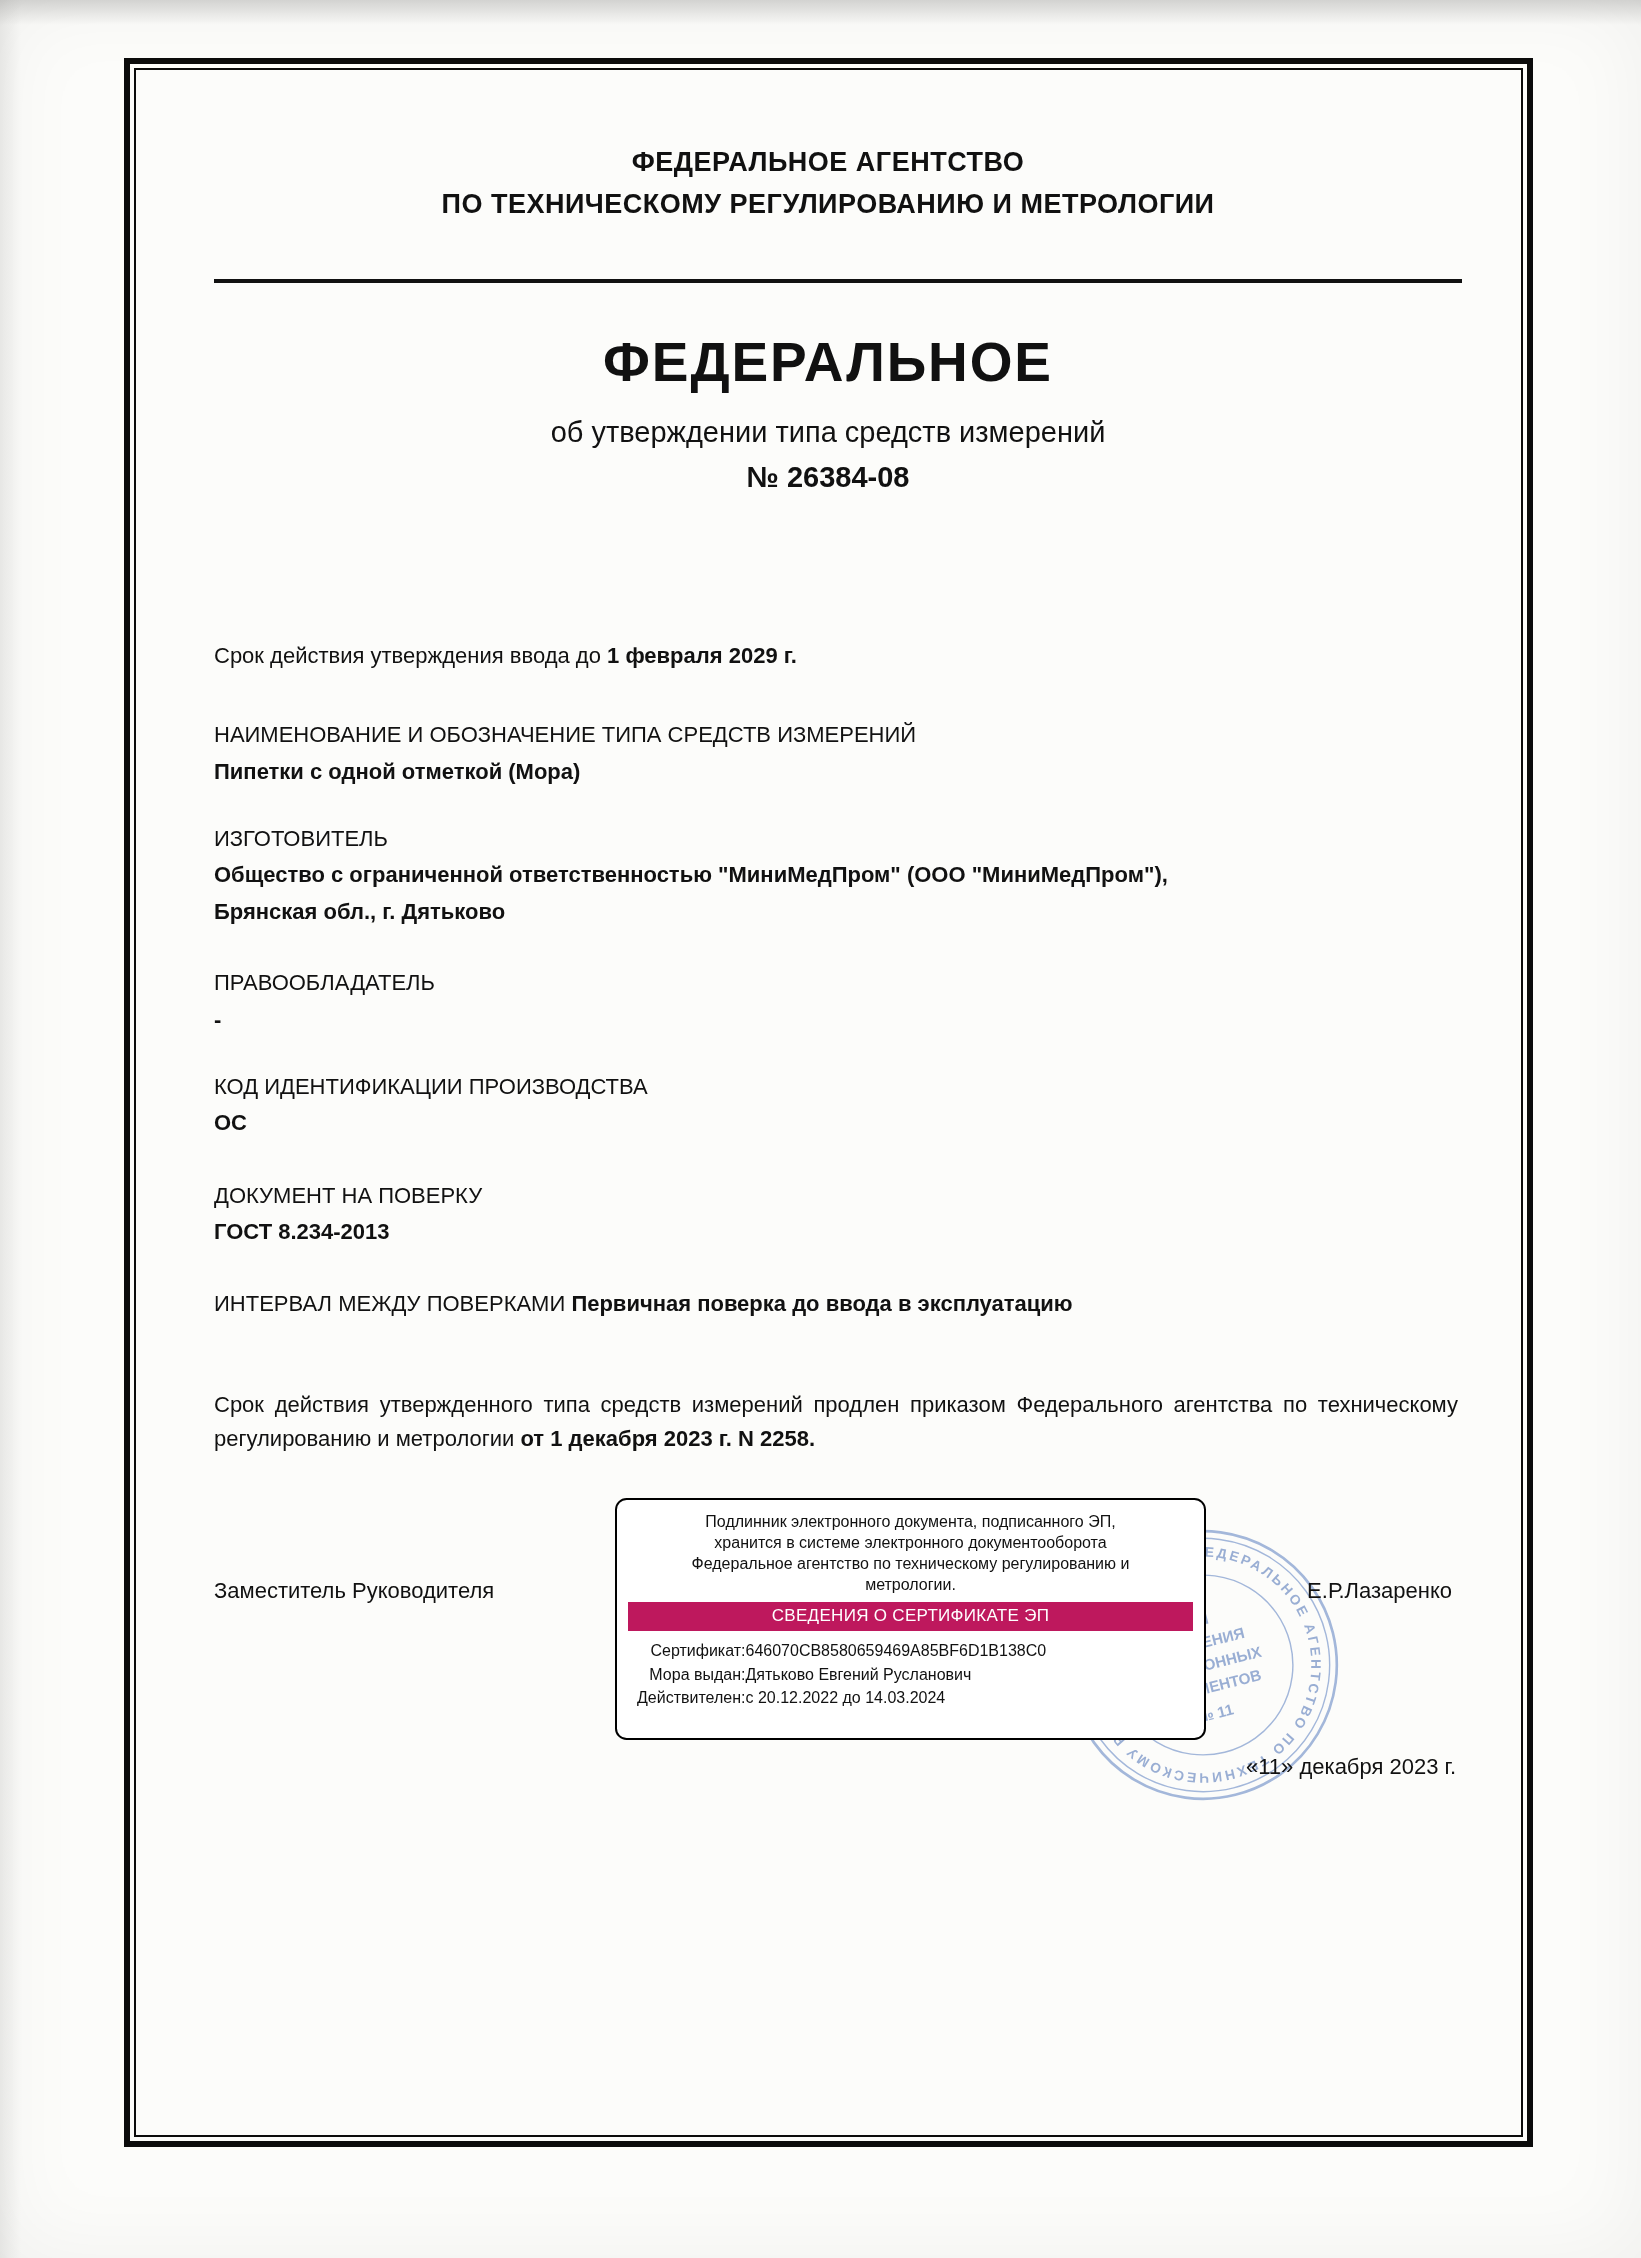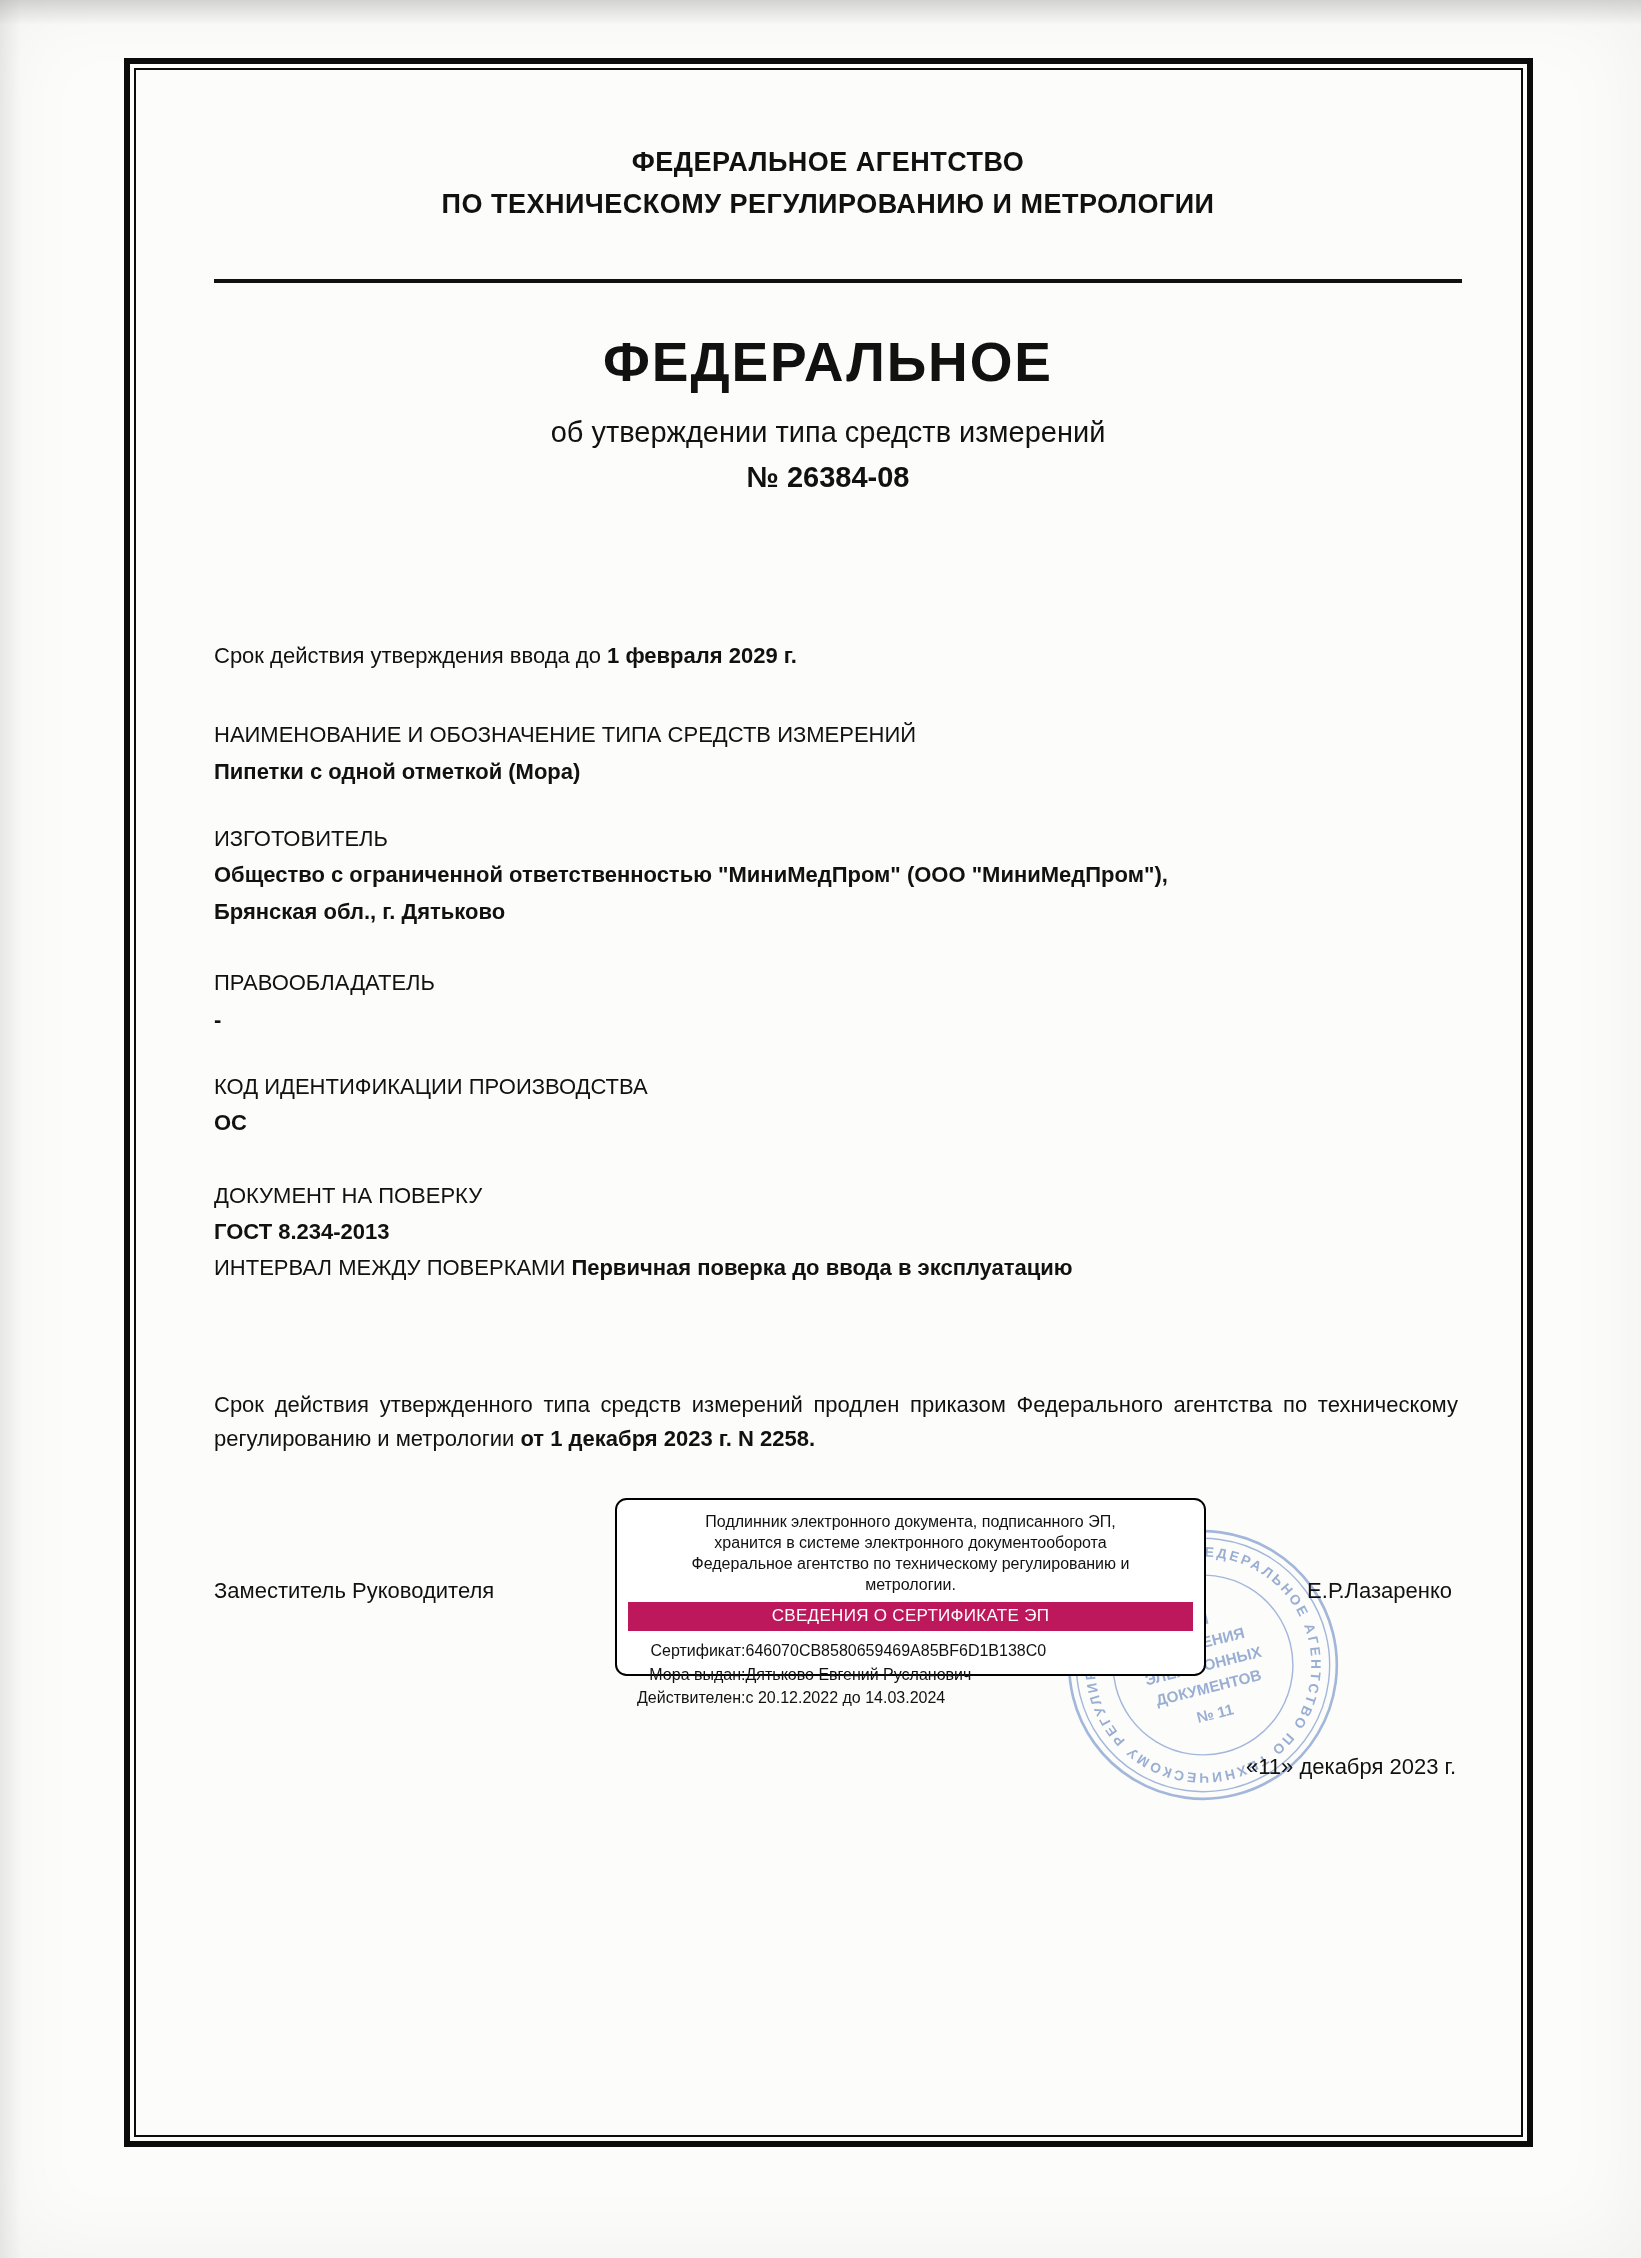--- a/index.html
+++ b/index.html
@@ -36,21 +36,21 @@
   .lbl{ font-size:22px; }
   .val{ font-size:22px; font-weight:bold; }
   .b{ font-weight:bold; }
   .just{ text-align:justify; line-height:1.55; font-size:22px; }
 
   .sig-pos{ left:214px; font-size:22px; z-index:3; }
   .sig-name{ right:189px; font-size:22px; text-align:right; z-index:3; }
   .date-line{ right:185px; font-size:22px; text-align:right; z-index:3; }
 
   .ep-box{
-    position:absolute; left:615px; top:1498px; width:591px; height:178px;
+    position:absolute; left:615px; top:1498px; width:591px; height:242px;
     border:2.9px solid #000; border-radius:11.6px; background:#fff; z-index:2;
     box-sizing:border-box;
   }
   .ep-head{ padding-top:10.6px; text-align:center; font-size:16px; line-height:1.33; }
   .ep-bar{
     margin:6.8px 10.6px 7.7px 10.6px; background:#be185d; color:#fff; text-align:center;
     font-size:17px; padding:3.9px 0 4.8px 0; letter-spacing:0.3px;
   }
   .ep-details{ padding-left:14.5px; font-size:16px; line-height:1.48; }
   .ep-lbl{ display:inline-block; min-width:114px;text-align:right; }
@@ -95,21 +95,21 @@
 
   <div class="abs left-col lbl" style="top:970px">ПРАВООБЛАДАТЕЛЬ</div>
   <div class="abs left-col val" style="top:1007px">-</div>
 
   <div class="abs left-col lbl" style="top:1074px">КОД ИДЕНТИФИКАЦИИ ПРОИЗВОДСТВА</div>
   <div class="abs left-col val" style="top:1110px">ОС</div>
 
   <div class="abs left-col lbl" style="top:1183px">ДОКУМЕНТ НА ПОВЕРКУ</div>
   <div class="abs left-col val" style="top:1219px">ГОСТ 8.234-2013</div>
 
-  <div class="abs left-col lbl" style="top:1255px">
+  <div class="abs left-col lbl" style="top:1291px">
     <span>ИНТЕРВАЛ МЕЖДУ ПОВЕРКАМИ </span><span class="b">Первичная поверка до ввода в эксплуатацию</span>
   </div>
 
   <div class="abs left-col just" style="top:1388px">
     <span>Срок действия утвержденного типа средств измерений продлен приказом Федерального агентства по техническому регулированию и метрологии </span><span class="b">от 1 декабря 2023 г. N 2258.</span>
   </div>
 
   <div class="abs sig-pos" style="top:1578px">Заместитель Руководителя</div>
   <div class="abs sig-name" style="top:1578px">Е.Р.Лазаренко</div>
 

